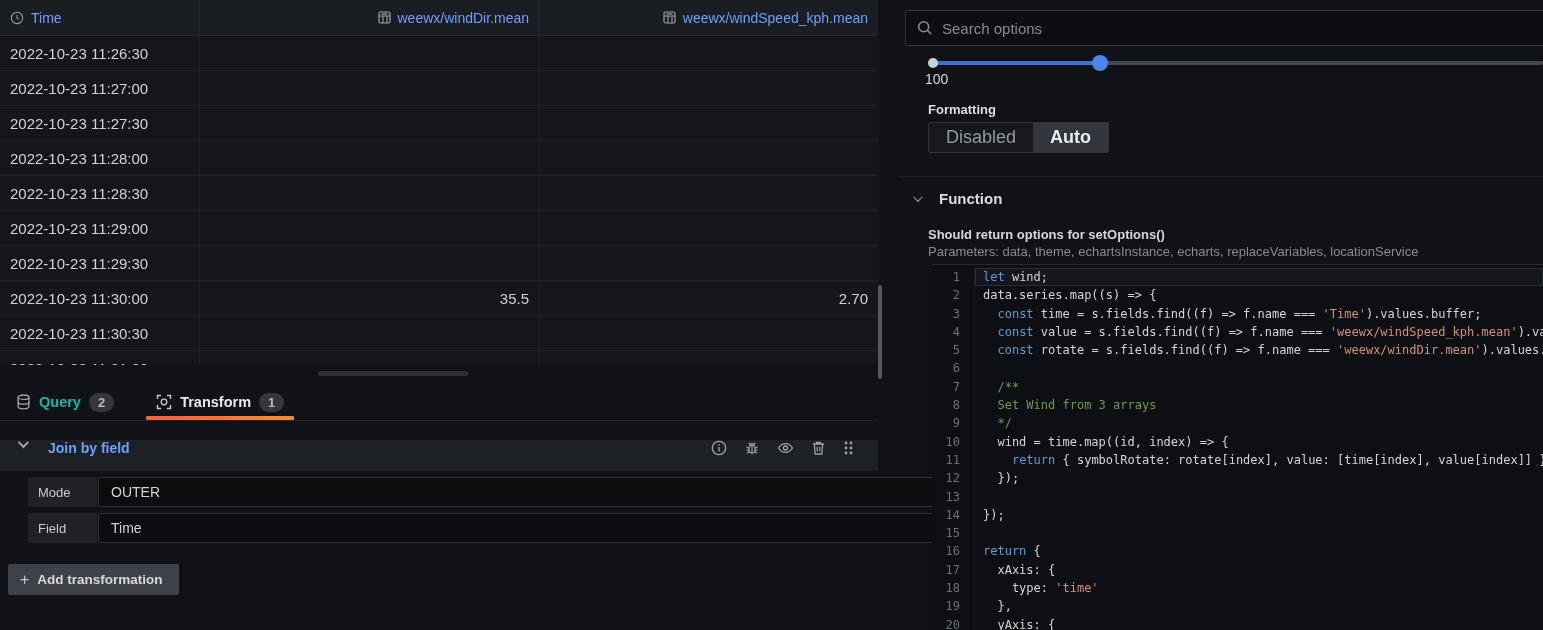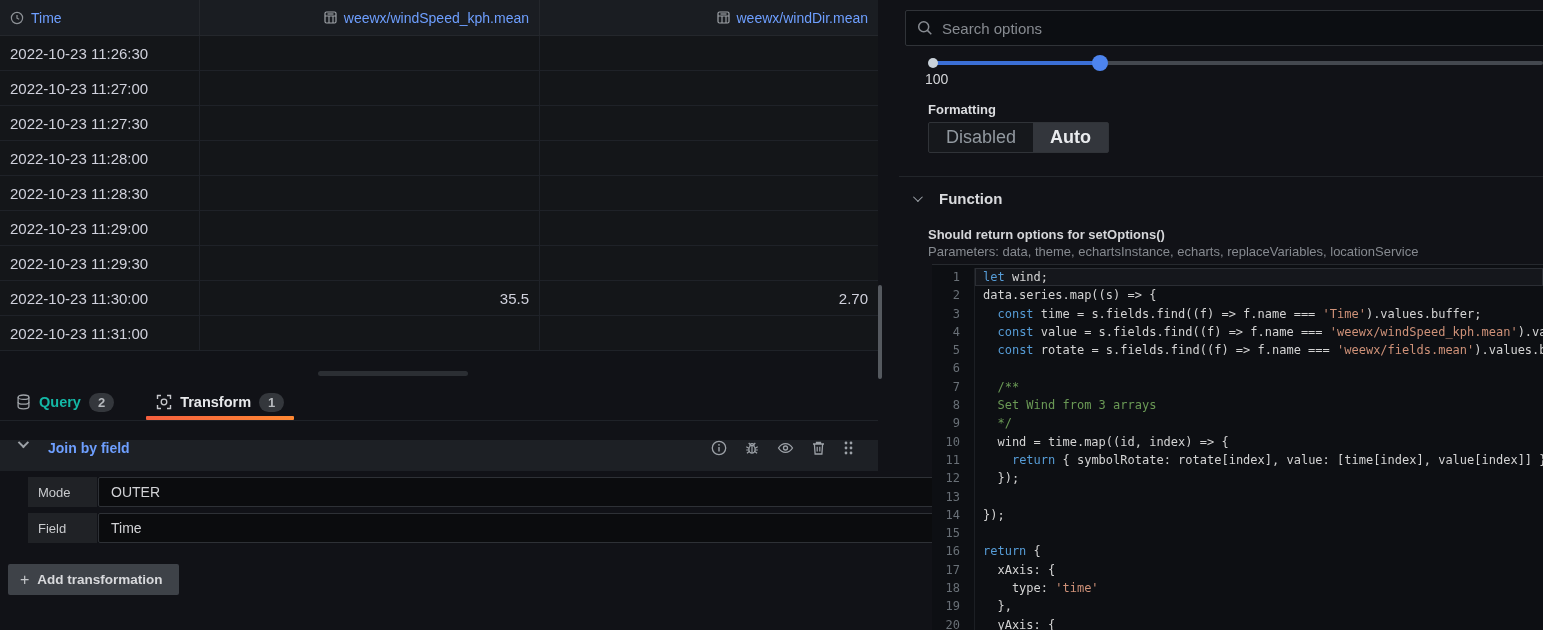--- a/index.html
+++ b/index.html
@@ -122,29 +122,29 @@
           <path d="M7 4v3.2l2.2 1" fill="none" stroke="#8e9297" stroke-width="1.2"></path>
         </svg>
         <span>Time</span>
       </div>
       <div class="t-hcell num">
         <svg width="13" height="13" viewBox="0 0 13 13">
           <rect x="1" y="1" width="11" height="11" rx="1.5" fill="none" stroke="#9fa3a8" stroke-width="1.2"></rect>
           <path d="M1 5h11M5 5v7M9 5v7" stroke="#9fa3a8" stroke-width="1.1" fill="none"></path>
           <path d="M3.5 3h6" stroke="#9fa3a8" stroke-width="1.2"></path>
         </svg>
-        <span>weewx/windSpeed_kph.mean</span>
+        <span>weewx/windDir.mean</span>
       </div>
       <div class="t-hcell num">
         <svg width="13" height="13" viewBox="0 0 13 13">
           <rect x="1" y="1" width="11" height="11" rx="1.5" fill="none" stroke="#9fa3a8" stroke-width="1.2"></rect>
           <path d="M1 5h11M5 5v7M9 5v7" stroke="#9fa3a8" stroke-width="1.1" fill="none"></path>
           <path d="M3.5 3h6" stroke="#9fa3a8" stroke-width="1.2"></path>
         </svg>
-        <span>weewx/windDir.mean</span>
+        <span>weewx/windSpeed_kph.mean</span>
       </div>
     </div>
     <div class="t-body" id="table-body">
         <div class="t-row">
           <div class="t-cell ">2022-10-23 11:26:30</div>
           <div class="t-cell num"></div>
           <div class="t-cell num"></div>
         </div>
         <div class="t-row">
           <div class="t-cell ">2022-10-23 11:27:00</div>
@@ -173,20 +173,25 @@
         </div>
         <div class="t-row">
           <div class="t-cell ">2022-10-23 11:29:30</div>
           <div class="t-cell num"></div>
           <div class="t-cell num"></div>
         </div>
         <div class="t-row">
           <div class="t-cell ">2022-10-23 11:30:00</div>
           <div class="t-cell num">35.5</div>
           <div class="t-cell num">2.70</div>
+        </div>
+        <div class="t-row">
+          <div class="t-cell ">2022-10-23 11:30:30</div>
+          <div class="t-cell num"></div>
+          <div class="t-cell num"></div>
         </div>
         <div class="t-row">
           <div class="t-cell ">2022-10-23 11:31:00</div>
           <div class="t-cell num"></div>
           <div class="t-cell num"></div>
         </div>
       </div>
   </div>
   <div class="h-scrollbar"></div>
   <div class="v-scrollbar"></div>
@@ -299,21 +304,21 @@
       <span class="fn-title">Function</span>
     </div>
     <div class="fn-desc1">Should return options for setOptions()</div>
     <div class="fn-desc2">Parameters: data, theme, echartsInstance, echarts, replaceVariables, locationService</div>
 
     <div class="editor" id="code-editor">
         <div class="code-line current"><span class="gutter">1</span><span class="code-text"><span class="tok-k">let</span><span class="tok-p"> wind;</span></span></div>
         <div class="code-line"><span class="gutter">2</span><span class="code-text"><span class="tok-p">data.series.map((s) =&gt; {</span></span></div>
         <div class="code-line"><span class="gutter">3</span><span class="code-text"><span class="tok-p">  </span><span class="tok-k">const</span><span class="tok-p"> time = s.fields.find((f) =&gt; f.name === </span><span class="tok-s">'Time'</span><span class="tok-p">).values.buffer;</span></span></div>
         <div class="code-line"><span class="gutter">4</span><span class="code-text"><span class="tok-p">  </span><span class="tok-k">const</span><span class="tok-p"> value = s.fields.find((f) =&gt; f.name === </span><span class="tok-s">'weewx/windSpeed_kph.mean'</span><span class="tok-p">).values.buffer;</span></span></div>
-        <div class="code-line"><span class="gutter">5</span><span class="code-text"><span class="tok-p">  </span><span class="tok-k">const</span><span class="tok-p"> rotate = s.fields.find((f) =&gt; f.name === </span><span class="tok-s">'weewx/fields.mean'</span><span class="tok-p">).values.buffer;</span></span></div>
+        <div class="code-line"><span class="gutter">5</span><span class="code-text"><span class="tok-p">  </span><span class="tok-k">const</span><span class="tok-p"> rotate = s.fields.find((f) =&gt; f.name === </span><span class="tok-s">'weewx/windDir.mean'</span><span class="tok-p">).values.buffer;</span></span></div>
         <div class="code-line"><span class="gutter">6</span><span class="code-text"></span></div>
         <div class="code-line"><span class="gutter">7</span><span class="code-text"><span class="tok-c">  /**</span></span></div>
         <div class="code-line"><span class="gutter">8</span><span class="code-text"><span class="tok-c">  Set Wind from 3 arrays</span></span></div>
         <div class="code-line"><span class="gutter">9</span><span class="code-text"><span class="tok-c">  */</span></span></div>
         <div class="code-line"><span class="gutter">10</span><span class="code-text"><span class="tok-p">  wind = time.map((id, index) =&gt; {</span></span></div>
         <div class="code-line"><span class="gutter">11</span><span class="code-text"><span class="tok-p">    </span><span class="tok-k">return</span><span class="tok-p"> { symbolRotate: rotate[index], value: [time[index], value[index]] };</span></span></div>
         <div class="code-line"><span class="gutter">12</span><span class="code-text"><span class="tok-p">  });</span></span></div>
         <div class="code-line"><span class="gutter">13</span><span class="code-text"></span></div>
         <div class="code-line"><span class="gutter">14</span><span class="code-text"><span class="tok-p">});</span></span></div>
         <div class="code-line"><span class="gutter">15</span><span class="code-text"></span></div>

